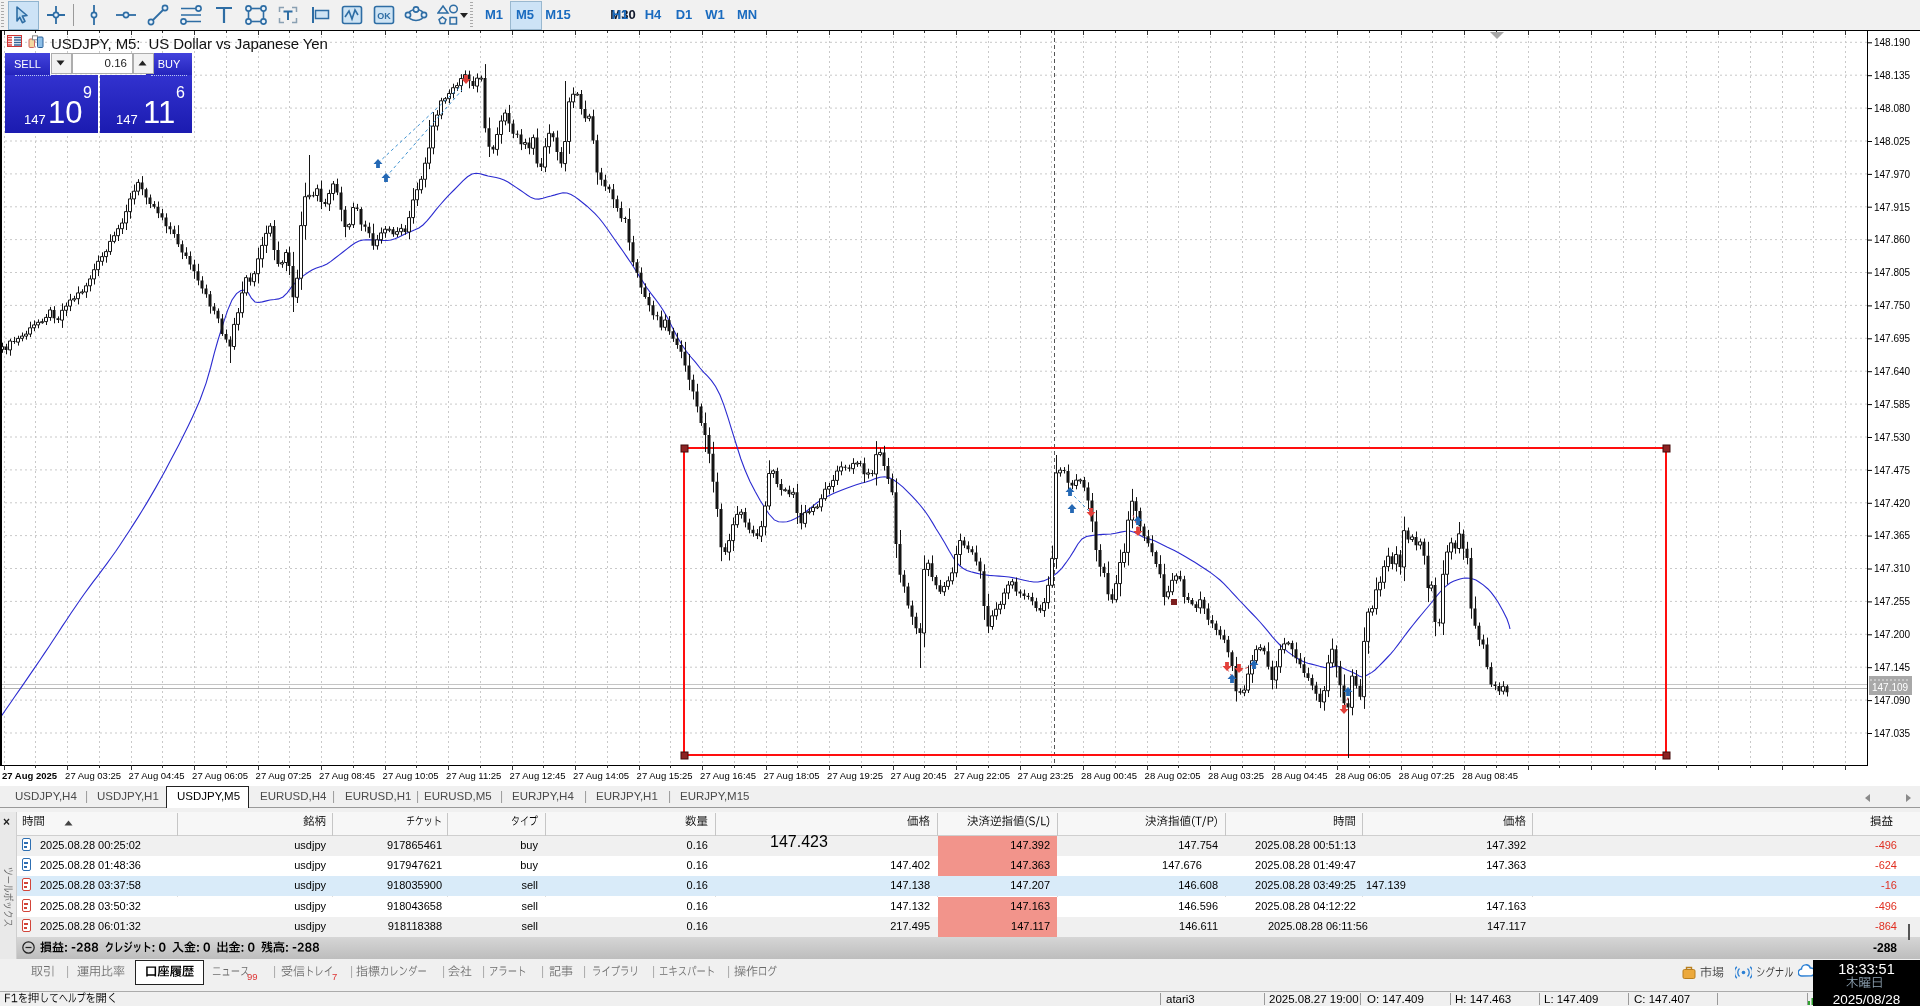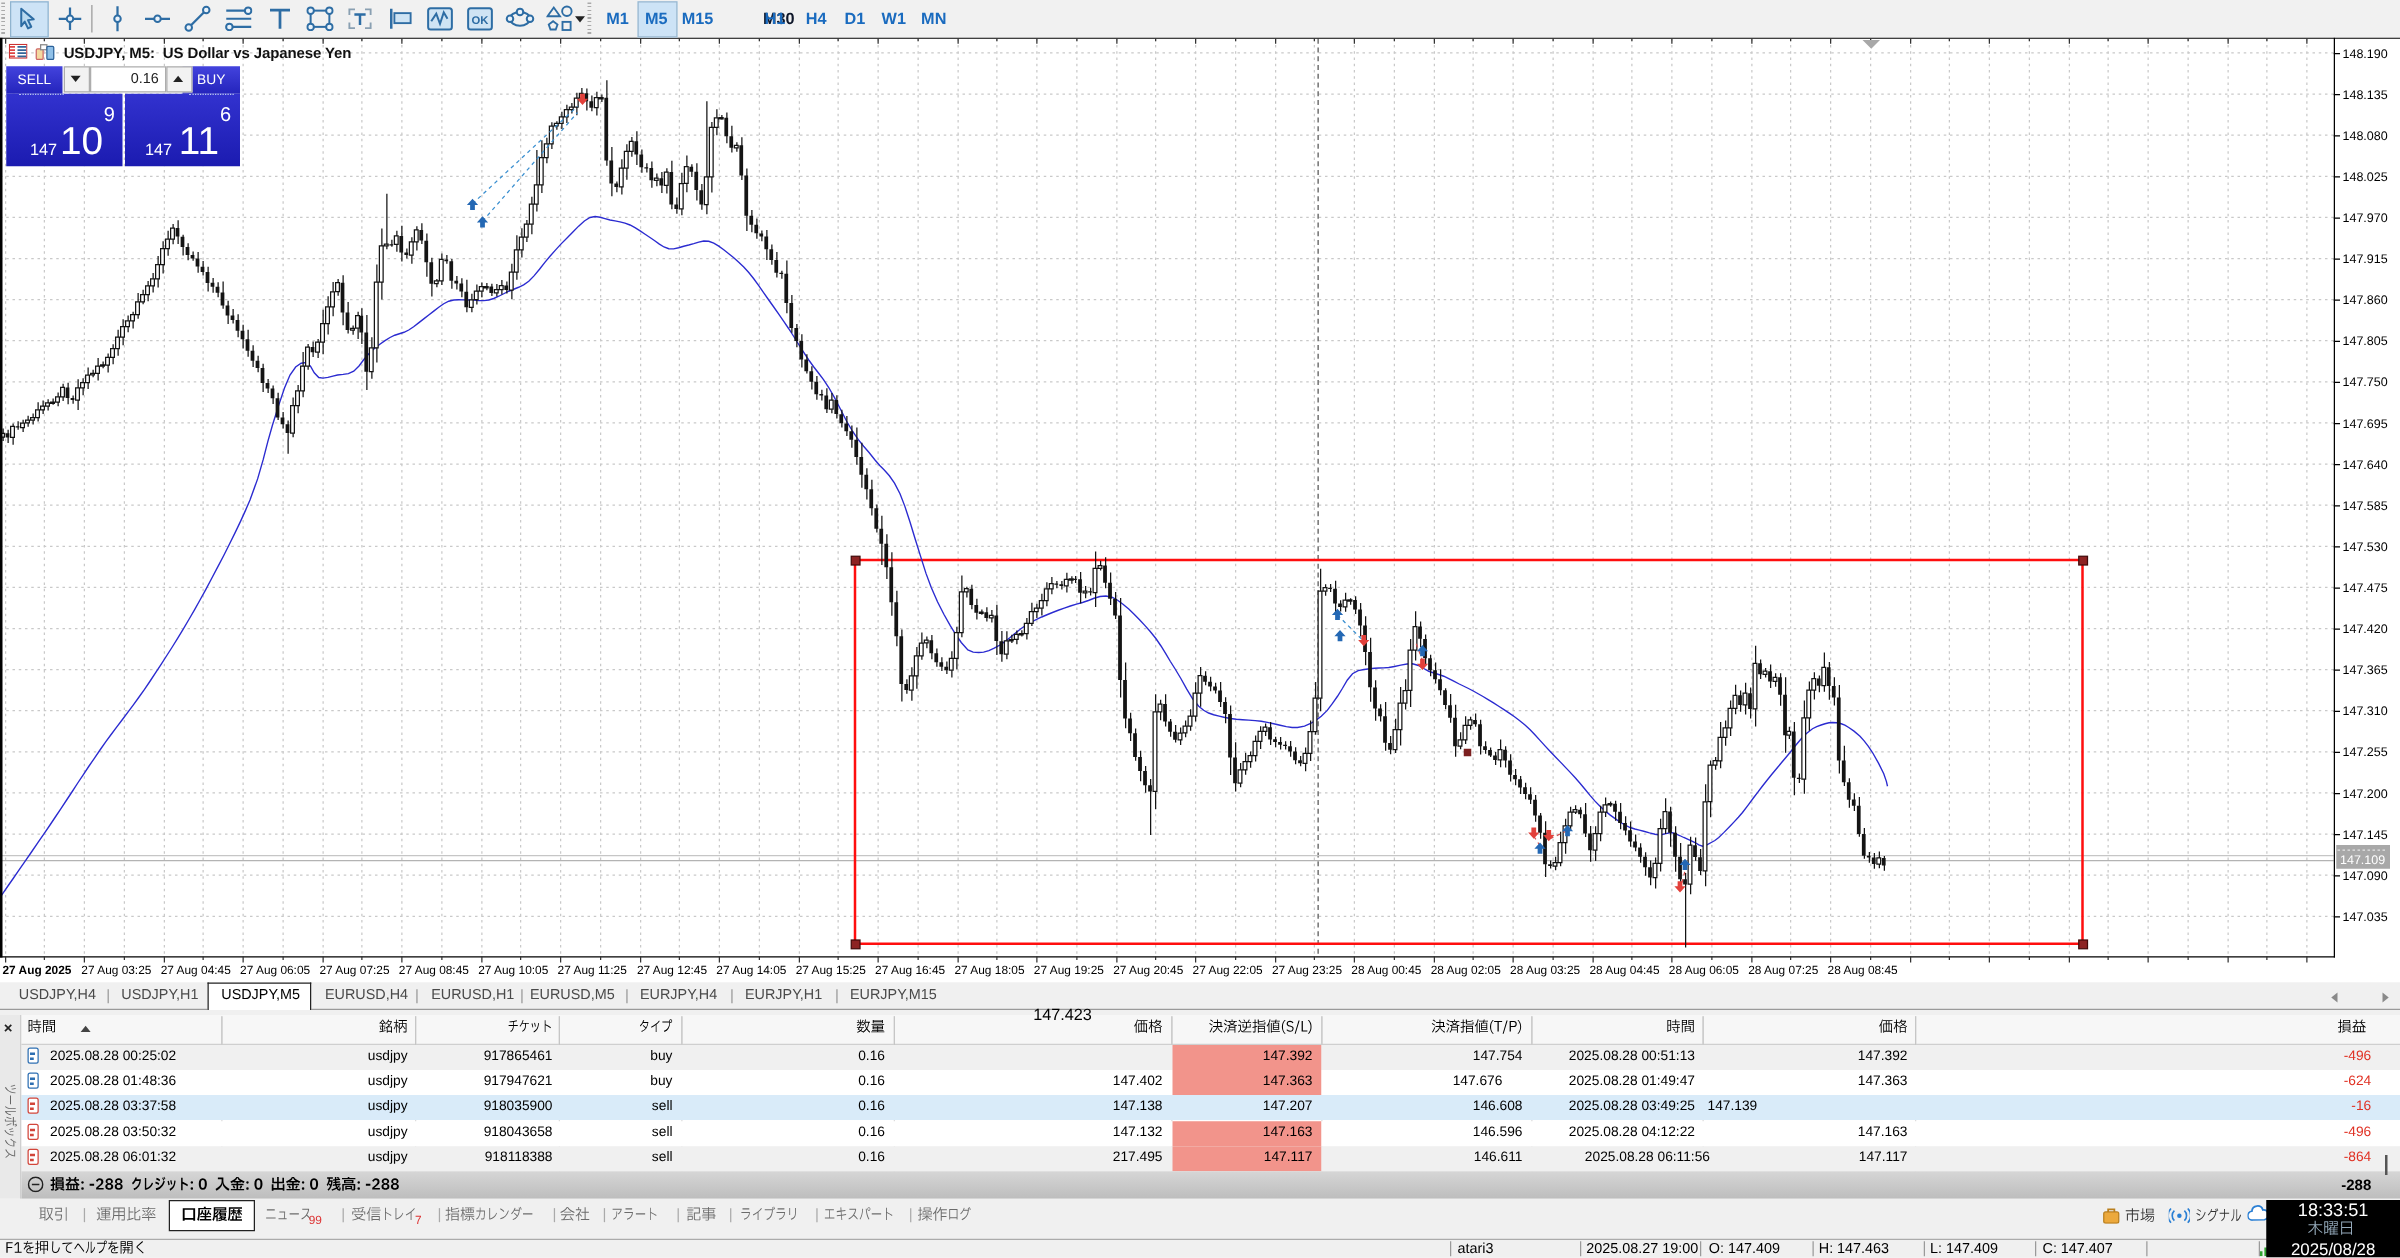--- a/index.html
+++ b/index.html
@@ -195,21 +195,21 @@
  <svg width="15" height="12" viewBox="0 0 15 12" style="vertical-align:top">
         <rect x="0.5" y="0.5" width="14" height="11" fill="#fff" stroke="#c33"></rect>
         <path d="M1 2.5h4M1 5h4M1 7.5h4M1 10h4" stroke="#d44" stroke-width="1.4"></path>
         <path d="M7 2.5h7M7 5h7M7 7.5h7M7 10h7" stroke="#369" stroke-width="1.4"></path>
       </svg>
  <svg width="16" height="13" viewBox="0 0 16 13" style="vertical-align:top;margin-left:2px">
         <rect x="1" y="4" width="5.5" height="8.5" fill="#f3d9a0" stroke="#c66" rx="1"></rect>
         <rect x="4.5" y="0.8" width="5" height="4" fill="#fff" stroke="#888"></rect>
         <rect x="9.5" y="2" width="5.5" height="10.5" fill="#8fc0e8" stroke="#2a6098" rx="1"></rect>
       </svg>
- <span style="font-size:12px;font-weight:bold;color:#111;letter-spacing:-0.1px;margin-left:2px;vertical-align:2px">USDJPY, M5:&nbsp; US Dollar vs Japanese Yen</span>
+ <span style="font-size:15px;font-weight:normal;color:#111;letter-spacing:-0.1px;margin-left:2px;vertical-align:2px">USDJPY, M5:&nbsp; US Dollar vs Japanese Yen</span>
 </div>
 
 <div style="position:absolute;left:5px;top:53px;width:187px;height:80px;font-family:'Liberation Sans',sans-serif">
  <div style="position:absolute;left:0;top:0;width:45px;height:22px;background:linear-gradient(#4343dd,#2424bc);color:#fff;font-size:11px;text-align:center;line-height:22px">SELL</div>
  <div style="position:absolute;left:141px;top:0;width:46px;height:22px;background:linear-gradient(#4343dd,#2424bc);color:#fff;font-size:11px;text-align:center;line-height:22px">BUY</div>
  <div style="position:absolute;left:46px;top:0;width:19px;height:19px;background:#f2f2f2;border:1px solid #adadad"></div>
  <svg style="position:absolute;left:51px;top:7px" width="9" height="6" viewBox="0 0 9 6">
         <path d="M0.5 0.5h8l-4 5z" fill="#222"></path>
       </svg>
  <div style="position:absolute;left:67px;top:0;width:54px;height:19px;background:#fff;border:1px solid #adadad;font-size:11.5px;color:#222;text-align:right;line-height:19px;padding-right:5px">0.16</div>
@@ -314,21 +314,21 @@
     <div style="position:absolute;left:17px;top:836px;width:1903px;height:20px;background:#f0f0f0"></div>
     <div style="position:absolute;left:938px;top:836px;width:119px;height:20px;background:#f2948b"></div>
     <div style="position:absolute;left:22px;top:838px;width:9px;height:13px;border:1.5px solid #2e6fb2;border-radius:2px;background:#fff;box-sizing:border-box"></div>
     <div style="position:absolute;left:24px;top:842px;width:4px;height:1.5px;background:#2e6fb2"></div>
     <div style="position:absolute;left:24px;top:846px;width:3px;height:1.5px;background:#2e6fb2"></div>
     <span style="position:absolute;left:40px;top:839px;font-size:11px;color:#000">2025.08.28 00:25:02</span>
     <span style="position:absolute;left:166px;top:839.0px;width:160px;text-align:right;font-size:11px;color:#000;">usdjpy</span>
     <span style="position:absolute;left:282px;top:839.0px;width:160px;text-align:right;font-size:11px;color:#000;">917865461</span>
     <span style="position:absolute;left:378px;top:839.0px;width:160px;text-align:right;font-size:11px;color:#000;">buy</span>
     <span style="position:absolute;left:548px;top:839.0px;width:160px;text-align:right;font-size:11px;color:#000;">0.16</span>
-    <span style="position:absolute;left:770px;top:804px;width:160px;text-align:center;font-size:13px;color:#000;">147.423</span>
+    <span style="position:absolute;left:770px;top:833px;width:160px;text-align:left;font-size:16px;color:#000;">147.423</span>
     <span style="position:absolute;left:890px;top:839.0px;width:160px;text-align:right;font-size:11px;color:#000;">147.392</span>
     <span style="position:absolute;left:1058px;top:839.0px;width:160px;text-align:right;font-size:11px;color:#000;">147.754</span>
     <span style="position:absolute;left:1196px;top:839.0px;width:160px;text-align:right;font-size:11px;color:#000;">2025.08.28 00:51:13</span>
     <span style="position:absolute;left:1366px;top:839.0px;width:160px;text-align:right;font-size:11px;color:#000;">147.392</span>
     <span style="position:absolute;left:1737px;top:839.0px;width:160px;text-align:right;font-size:11px;color:#e03022;">-496</span>
     <div style="position:absolute;left:17px;top:856px;width:1903px;height:20px;background:#ffffff"></div>
     <div style="position:absolute;left:938px;top:856px;width:119px;height:20px;background:#f2948b"></div>
     <div style="position:absolute;left:22px;top:858px;width:9px;height:13px;border:1.5px solid #2e6fb2;border-radius:2px;background:#fff;box-sizing:border-box"></div>
     <div style="position:absolute;left:24px;top:862px;width:4px;height:1.5px;background:#2e6fb2"></div>
     <div style="position:absolute;left:24px;top:866px;width:3px;height:1.5px;background:#2e6fb2"></div>

